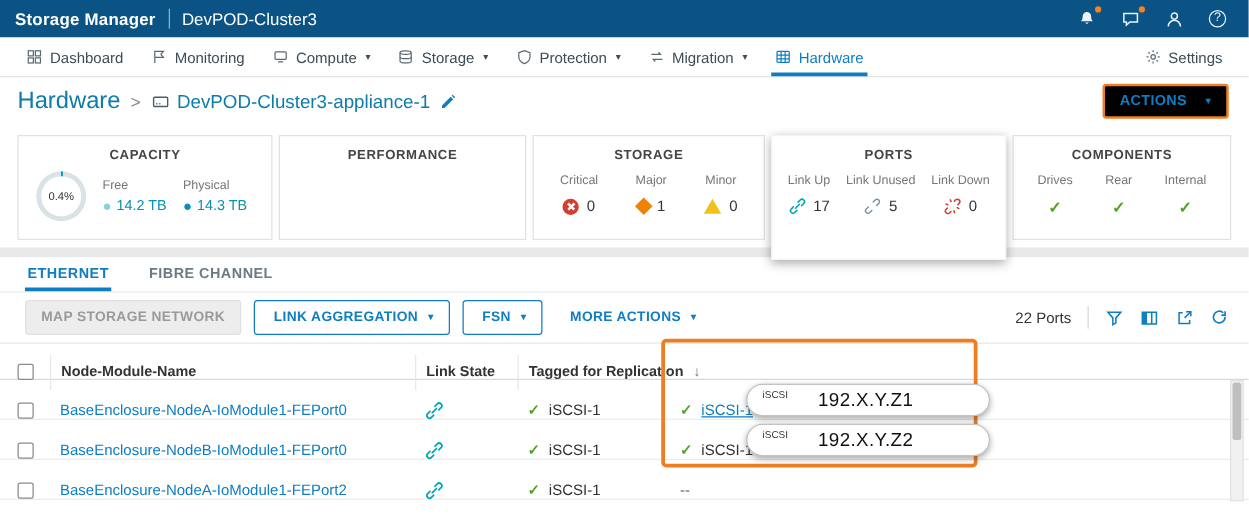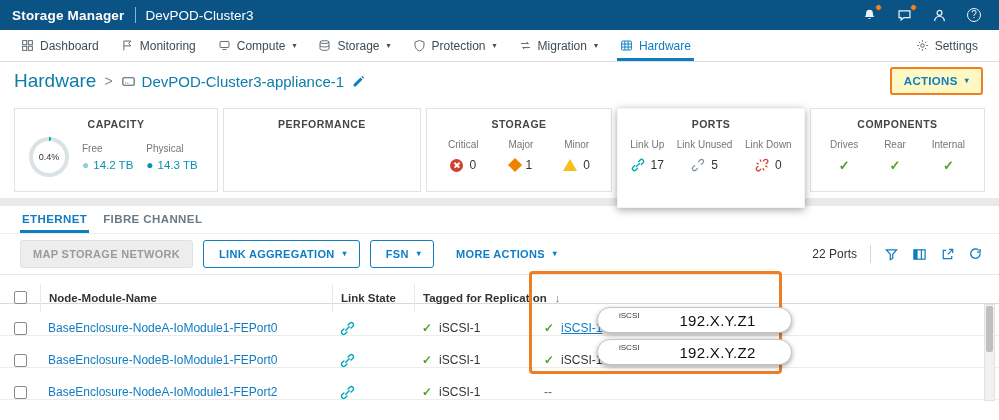--- a/index.html
+++ b/index.html
@@ -26,21 +26,21 @@
   .nav-item.active svg { color: #0e7dc2; }
   .nav-item.active::after { content: ""; position: absolute; left: 8px; right: 8px; bottom: 0; height: 3px; background: #0e7dc2; }
   .caret { font-size: 8px; line-height: 1; margin-left: 1px; }
   
   .crumb-row { height: 38px; display: flex; align-items: center; padding: 0 16px 0 14px; background: #fff; }
   .crumb-root { font-size: 19px; color: #0c7cab; cursor: pointer; }
   .crumb-sep { color: #8a8a8a; margin: 0 8px; font-size: 14px; }
   .appliance-icon { color: #4d5d68; margin-right: 6px; display: flex; }
   .crumb-current { font-size: 15px; color: #0c7cab; }
   .edit-icon { color: #0e7dc2; margin-left: 8px; cursor: pointer; display: flex; }
-  .actions-btn { margin-left: auto; background: #fef9c3; border: 2px solid #ef7d22; border-radius: 3px; color: #0e7dc2; font-weight: bold; font-size: 11.5px; letter-spacing: .3px; padding: 6px 12px; display: flex; align-items: center; gap: 6px; cursor: pointer; font-family: inherit; }
+  .actions-btn { margin-left: auto; background: #000000; border: 2px solid #ef7d22; border-radius: 3px; color: #0e7dc2; font-weight: bold; font-size: 11.5px; letter-spacing: .3px; padding: 6px 12px; display: flex; align-items: center; gap: 14px; cursor: pointer; font-family: inherit; }
   
   .cards { display: flex; gap: 5px; padding: 8px 14px 0; align-items: flex-start; }
   .card { background: #fff; border: 1px solid #e2e2e2; height: 84px; }
   .card-capacity { flex: 0 0 204px; }
   .card-performance { flex: 0 0 198px; }
   .card-alerts { flex: 0 0 186px; }
   .card-ports { flex: 0 0 188px; }
   .card-components { flex: 1; }
   .card-selected { box-shadow: 0 2px 8px rgba(0,0,0,.35); border-color: #f4f4f4; height: 100px; margin-bottom: -16px; position: relative; z-index: 3; background: #fff; }
   .card-title { text-align: center; font-size: 10.5px; font-weight: bold; color: #454545; letter-spacing: .5px; margin-top: 9px; }
@@ -67,21 +67,21 @@
   .crit-icon::after { transform: translate(-50%,-50%) rotate(-45deg); }
   .maj-icon { width: 10px; height: 10px; background: #ef8200; transform: rotate(45deg); flex: none; }
   .min-icon { width: 0; height: 0; border-left: 7px solid transparent; border-right: 7px solid transparent; border-bottom: 12px solid #f2c21b; flex: none; }
   .link-up-c { color: #00a7b5; display: flex; }
   .link-unused-c { color: #7e909c; display: flex; }
   .link-down-c { color: #d23f31; display: flex; }
   .comp-check { color: #4ea524; font-size: 13px; font-weight: bold; }
   .gray-band { height: 8px; background: #e9e9e9; margin-top: 6px; }
   
   .content { position: relative; background: #fff; }
-  .tabs { display: flex; gap: 12px; padding-left: 20px; height: 28px; align-items: flex-end; border-bottom: 1px solid #ececec; }
+  .tabs { display: flex; gap: 28px; padding-left: 20px; height: 28px; align-items: flex-end; border-bottom: 1px solid #ececec; }
   .tab { font-size: 11.5px; font-weight: bold; letter-spacing: .4px; color: #6b7a85; padding: 0 2px 8px; cursor: pointer; }
   .tab.active { color: #0e7dc2; border-bottom: 3px solid #0e7dc2; padding-bottom: 5px; }
   .toolbar { display: flex; align-items: center; gap: 10px; padding: 6px 16px 6px 20px; height: 40px; }
   .btn { font-family: inherit; font-size: 11px; font-weight: bold; letter-spacing: .3px; border-radius: 3px; padding: 7px 12px; display: flex; align-items: center; gap: 7px; cursor: pointer; }
   .btn-disabled { background: #ededed; color: #9a9a9a; border: 1px solid #e0e0e0; }
   .btn-outline { background: #fff; color: #0e7dc2; border: 1px solid #0e7dc2; padding-left: 15px; }
   .btn-plain { background: transparent; border: none; color: #0e7dc2; }
   .toolbar-right { margin-left: auto; display: flex; align-items: center; gap: 13px; }
   .ports-count { font-size: 12px; color: #333; }
   .v-div { width: 1px; height: 18px; background: #d8d8d8; }
@@ -102,21 +102,21 @@
   .trow { height: 32px; border-bottom: 1px solid #ececec; }
   .checkbox { width: 13px; height: 13px; border: 1px solid #8a8a8a; border-radius: 2px; background: #fff; display: inline-block; cursor: pointer; }
   .name-link { color: #0e7dc2; font-size: 12px; text-decoration: none; cursor: pointer; }
   .row-link-icon { color: #00a7b5; display: flex; }
   .check { color: #4ea524; font-weight: bold; font-size: 12px; margin-right: 7px; }
   .val-text { font-size: 12px; color: #333; }
   .tagged-link { color: #0e7dc2; font-size: 12px; text-decoration: underline; cursor: pointer; }
   .no-value { color: #666; font-size: 12px; }
   
   .annotation { position: absolute; left: 529px; top: -3px; width: 253px; height: 103px; border: 3px solid #ef7d22; border-radius: 4px; pointer-events: none; z-index: 5; }
-  .callout { position: absolute; left: 597px; width: 195px; height: 26px; background: #fff; border: 1px solid #c4c4c4; border-radius: 13px; box-shadow: 0 2px 5px rgba(0,0,0,.35); display: flex; align-items: center; padding: 0 21px; gap: 40px; z-index: 6; }
+  .callout { position: absolute; left: 597px; width: 195px; height: 26px; background: #fff; border: 1px solid #c4c4c4; border-radius: 13px; box-shadow: 0 2px 5px rgba(0,0,0,.35); display: flex; align-items: center; padding: 0 12px; gap: 24px; z-index: 6; }
   .callout-1 { top: 33px; }
   .callout-2 { top: 65px; }
   .proto { font-size: 8px; color: #333; align-self: flex-start; margin-top: 3px; }
   .addr { font-size: 15px; color: #111; letter-spacing: .3px; }
   .scrollbar { position: absolute; right: 4px; top: 30px; width: 11px; height: 97px; background: #f1f1f1; border: 1px solid #e2e2e2; z-index: 4; }
   .scroll-thumb { position: absolute; top: 1px; left: 1px; width: 7px; height: 46px; background: #bfbfbf; border-radius: 2px; cursor: grab; }
 </style>
 </head>
 <body>
 

